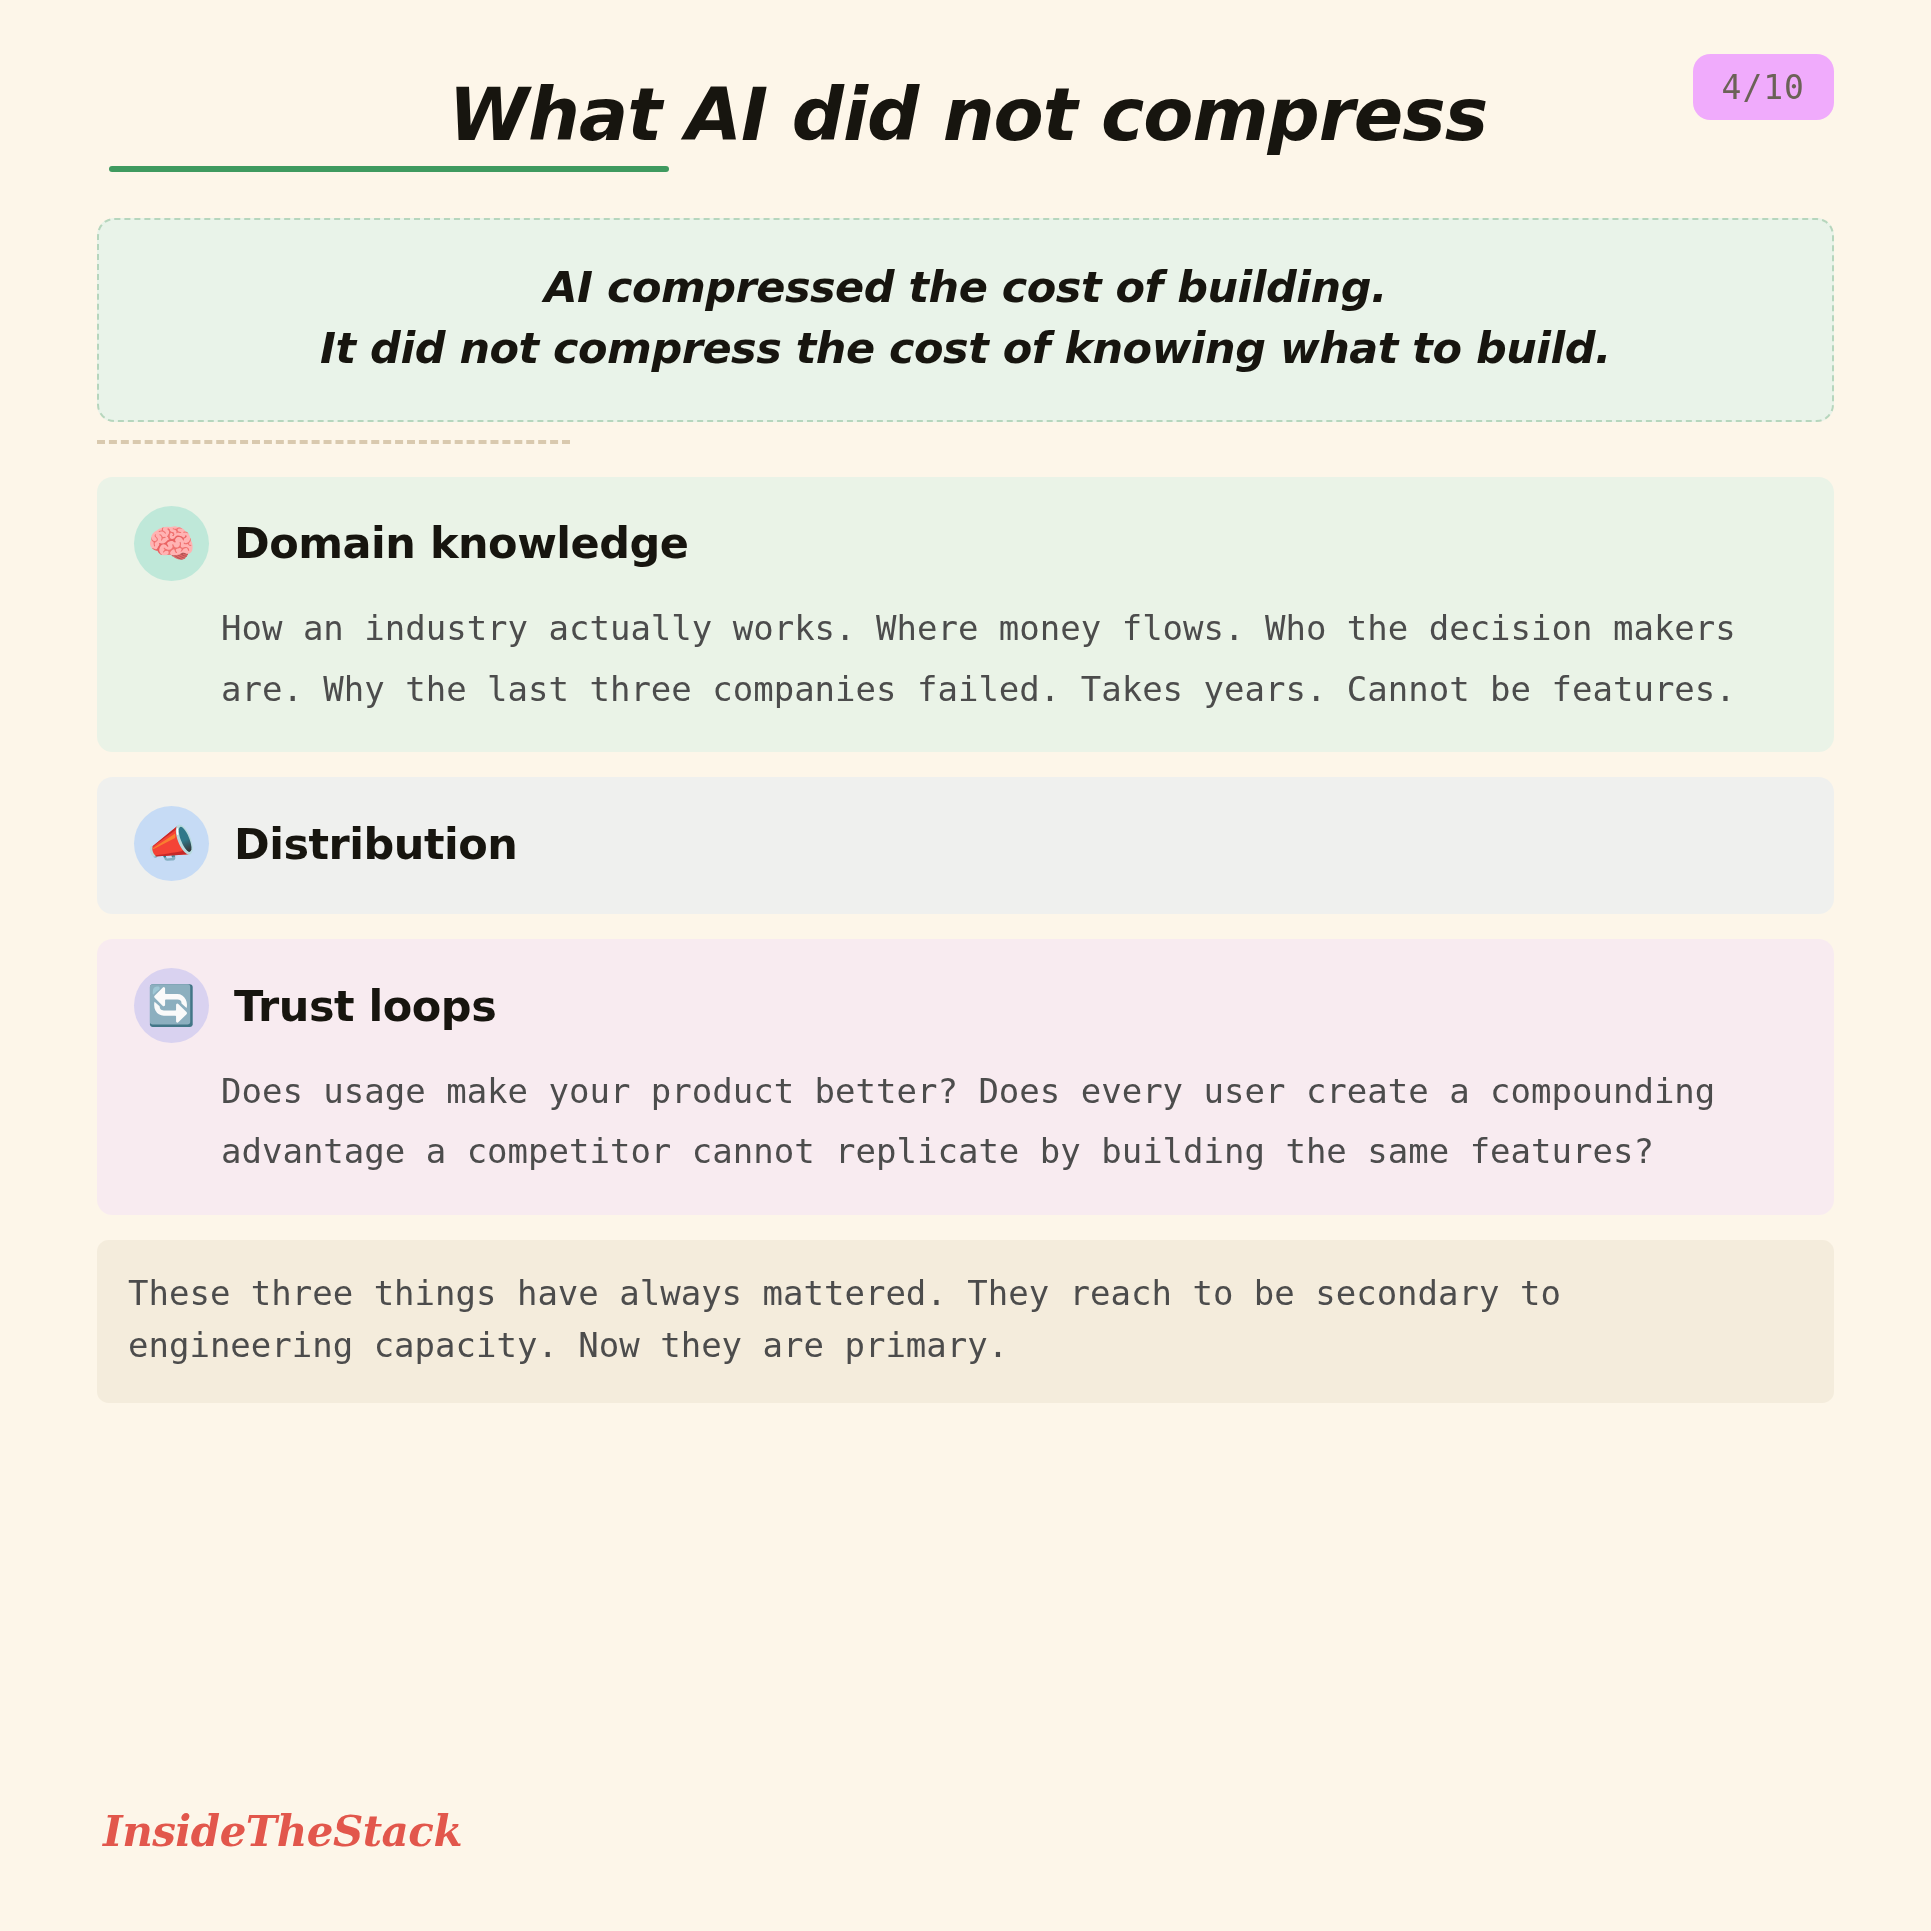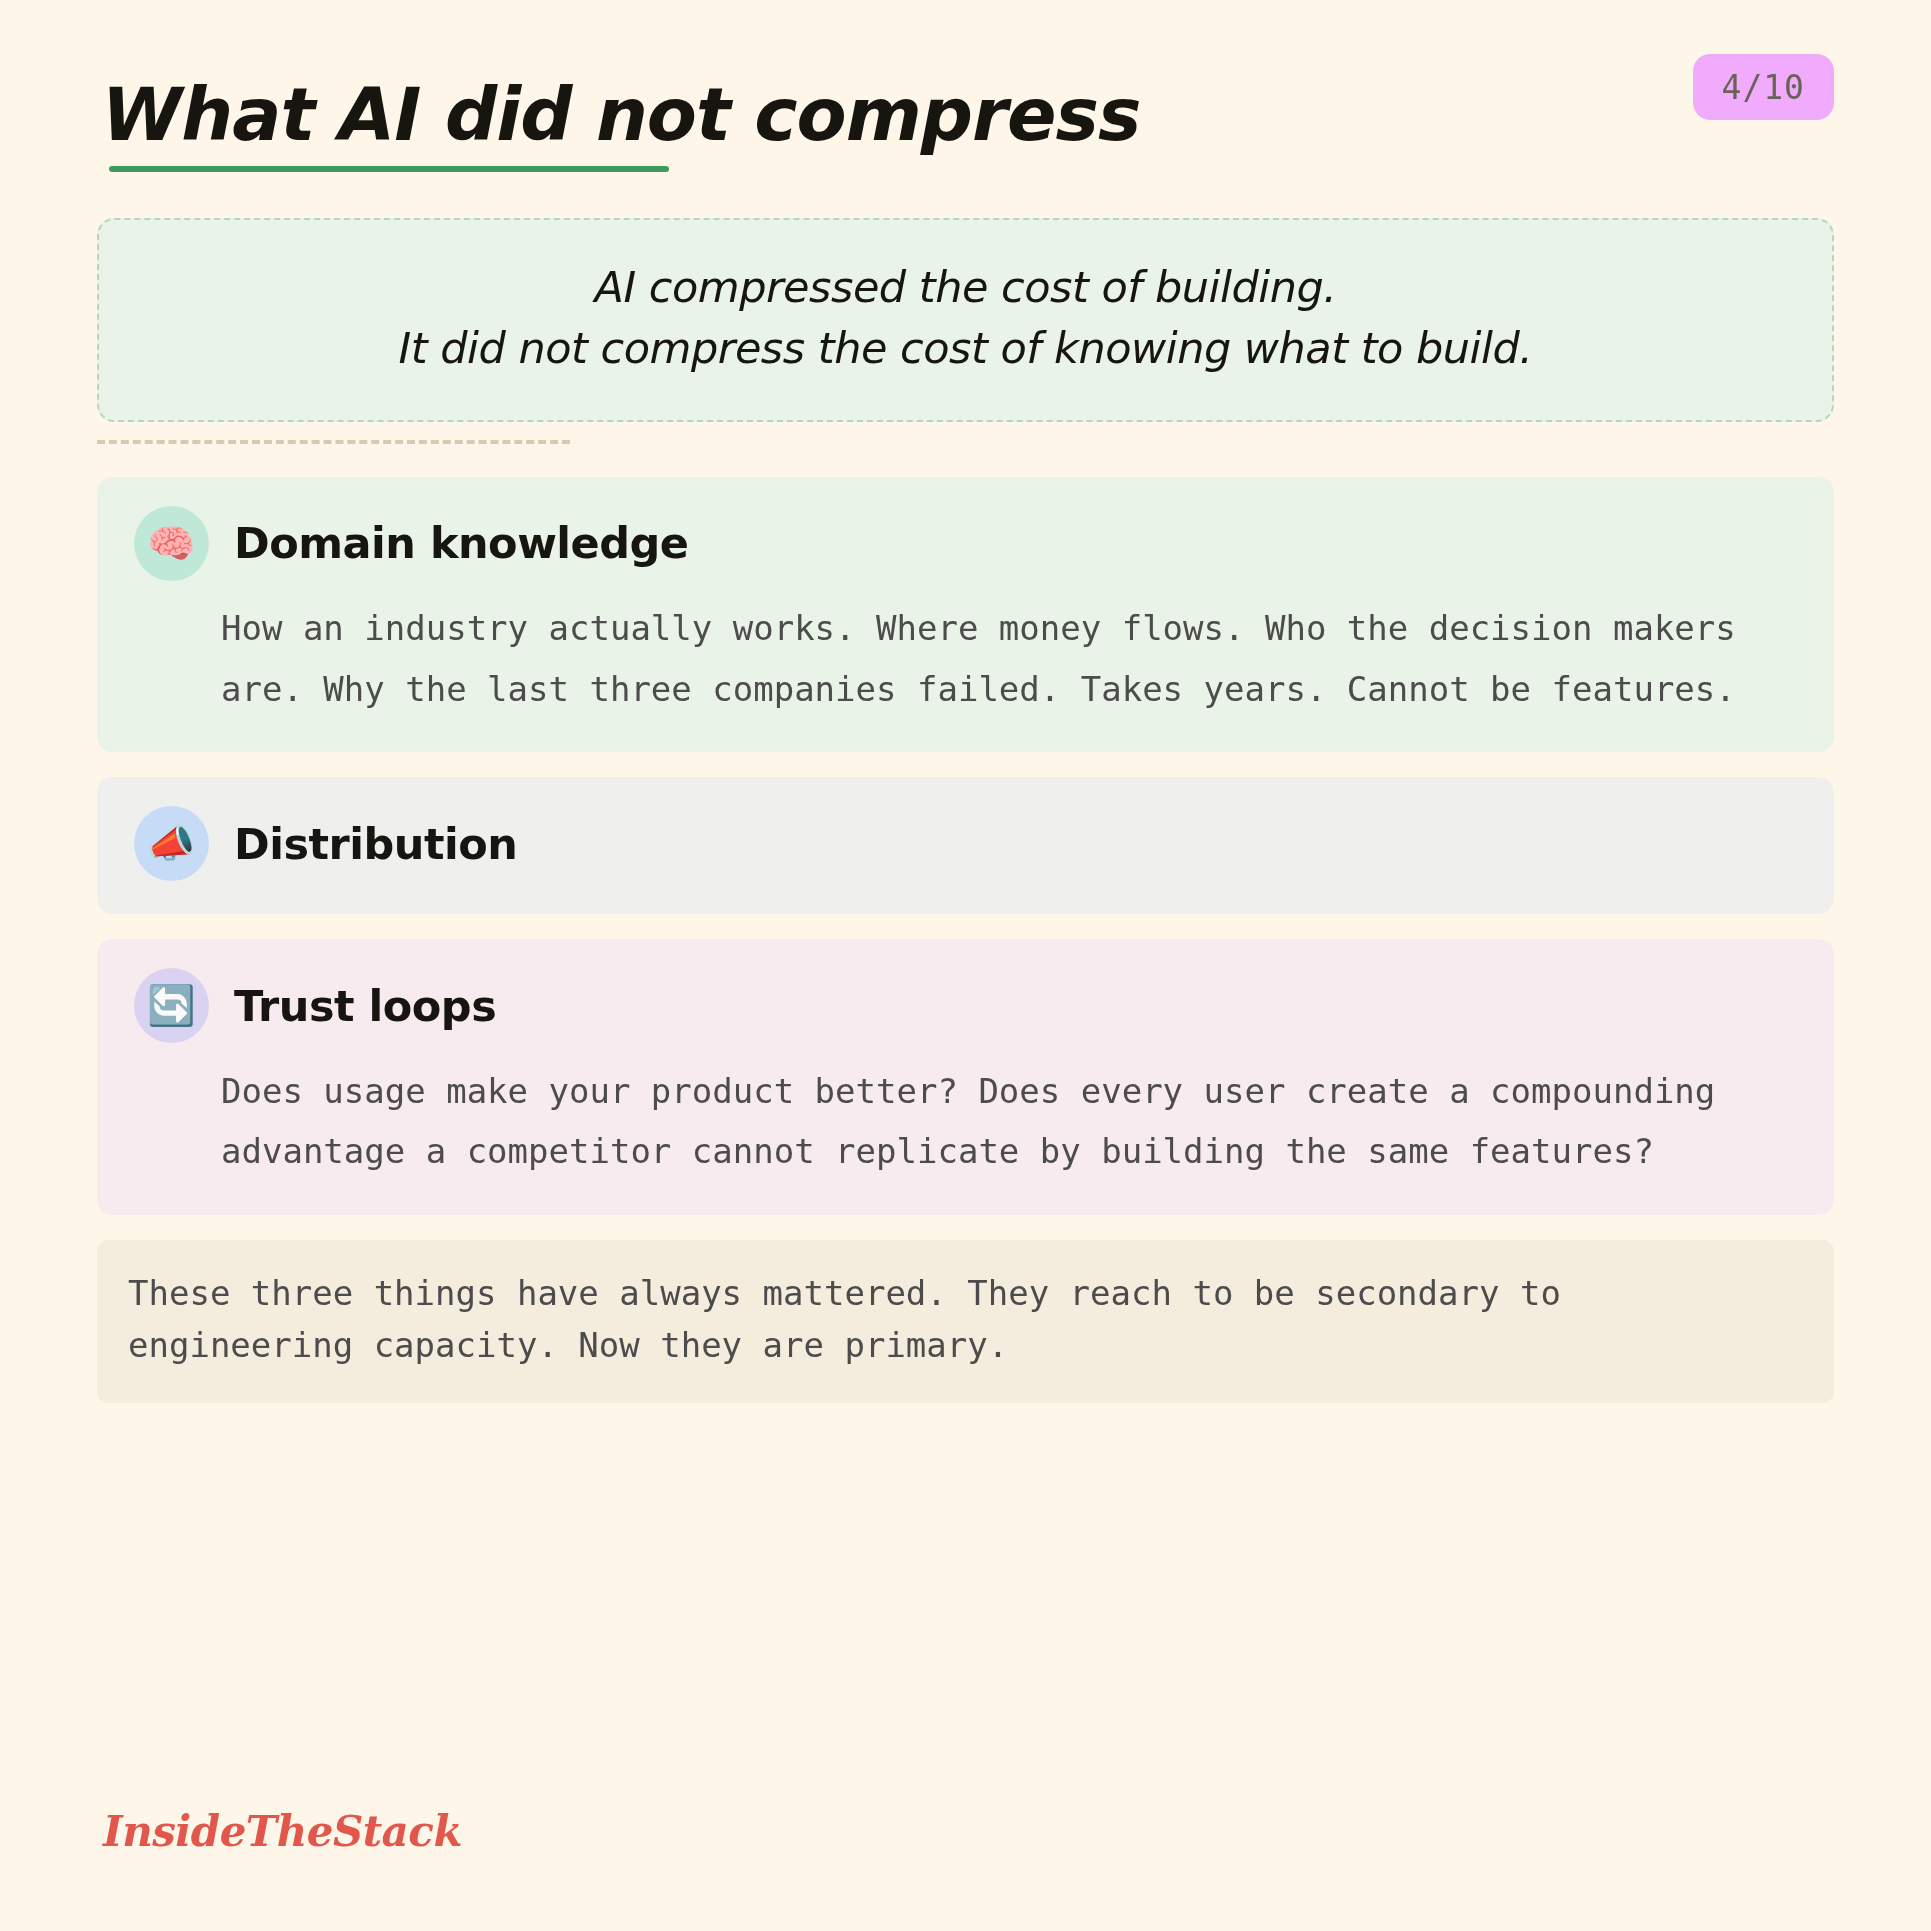--- a/index.html
+++ b/index.html
@@ -29,20 +29,21 @@
     color: #6b6257;
     font-family: "DejaVu Sans Mono", monospace;
     font-size: 33px;
     padding: 13.5px 29px;
     border-radius: 17.4px;
     letter-spacing: 1px;
   }
   
   .title-wrap {
     margin: 19.3px 0 0 4.8px;
+    text-align: center;
   }
   .title {
     display: inline-block;
     font-family: "DejaVu Sans", sans-serif;
     font-style: italic;
     font-weight: bold;
     font-size: 73px;
     color: #17150f;
     letter-spacing: -1px;
     line-height: 1.05;
@@ -60,21 +61,21 @@
     margin-top: 46px;
     border: 2.9px dashed #b6d6bd;
     background: #e9f3e9;
     border-radius: 17.4px;
     padding: 37px 39px 41px 39px;
     text-align: center;
   }
   .callout-line {
     font-family: "DejaVu Sans", sans-serif;
     font-style: italic;
-    font-weight: normal;
+    font-weight: bold;
     font-size: 43px;
     color: #17150f;
     line-height: 1.42;
     letter-spacing: -0.5px;
   }
   
   .dash-tick {
     margin-top: 17.4px;
     width: 473px;
     height: 0;

